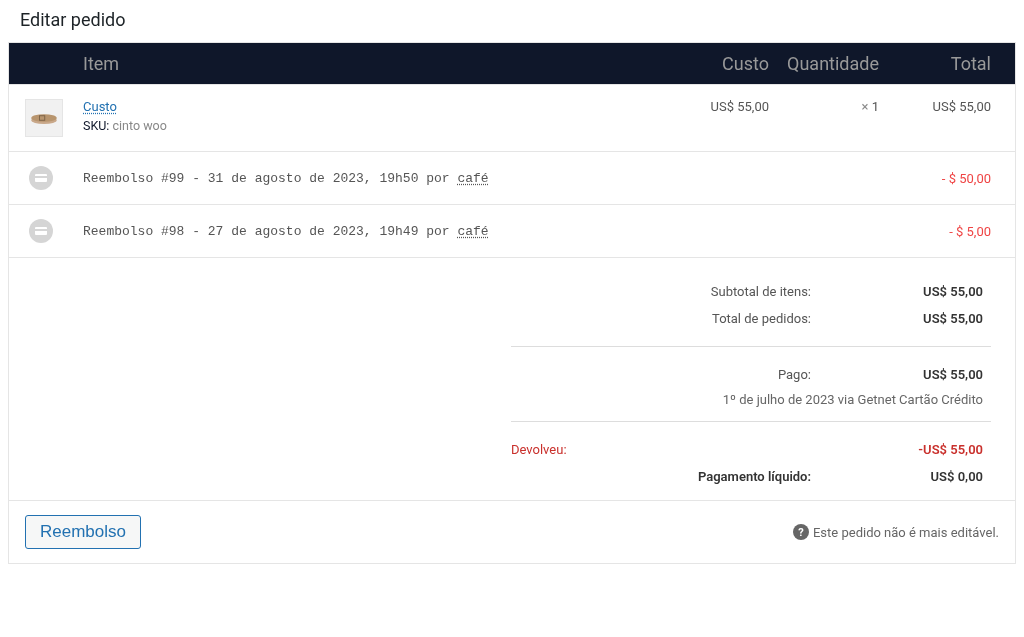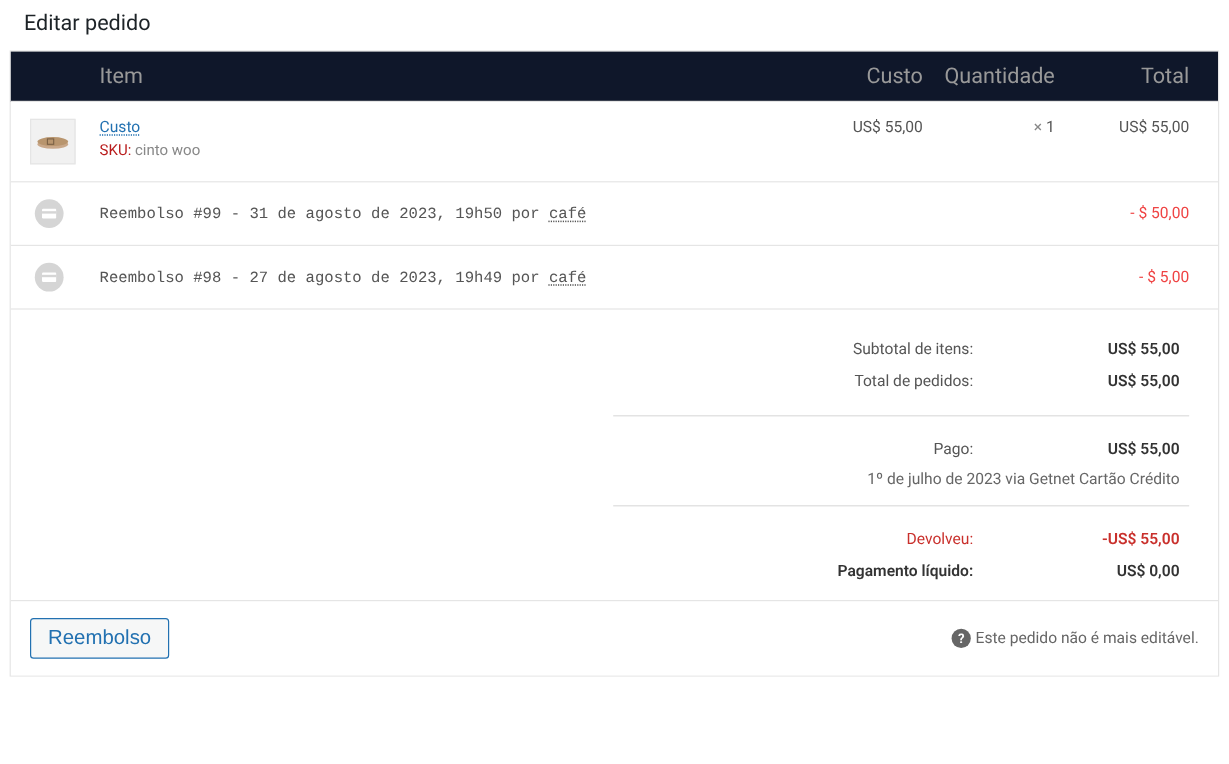--- a/index.html
+++ b/index.html
@@ -49,21 +49,21 @@
       justify-content: center;
     }
     .thumb svg { width: 30px; height: 20px; }
     .item-name {
       color: #2271b1;
       text-decoration: underline;
       text-decoration-style: dotted;
       text-underline-offset: 2px;
     }
     .sku-line { color: #888; margin-top: 4px; font-size: 12.5px; }
-    .sku-label { color: #b91c1c; }
+    .sku-label { color: #0f172a; }
     .qty-x { color: #888; }
     .value-txt { color: #555; }
 
     .refund-line {
       display: flex;
       padding: 14px 16px;
       border-bottom: 1px solid #e5e5e5;
       align-items: center;
     }
     .refund-icon {
@@ -105,21 +105,21 @@
     }
     .totals-label { flex: 1 1 auto; text-align: right; padding-right: 40px; color: #555; }
     .totals-label.strong { font-weight: 600; color: #333; }
     .totals-value { flex: 0 0 140px; text-align: right; font-weight: 600; color: #333; padding-right: 8px;}
     .totals-hr {
       border: none;
       border-top: 1px solid #ddd;
       margin: 14px 0 14px 0;
     }
     .paid-sub { text-align: right; padding-right: 8px; color: #666; margin-top: 4px; }
-    .refunded-label { color: #c9302c; text-align: right; flex: 1 1 auto; padding-right: 40px;}
+    .refunded-label { color: #c9302c; flex: 1 1 auto; padding-right: 40px;}
     .refunded-value { color: #c9302c; font-weight: 600; flex: 0 0 140px; text-align: right; padding-right: 8px;}
     .neg-dash::before { content: "-"; }
 
     .footer-bar {
       border-top: 1px solid #e5e5e5;
       padding: 14px 16px;
       display: flex;
       align-items: center;
       justify-content: space-between;
     }

